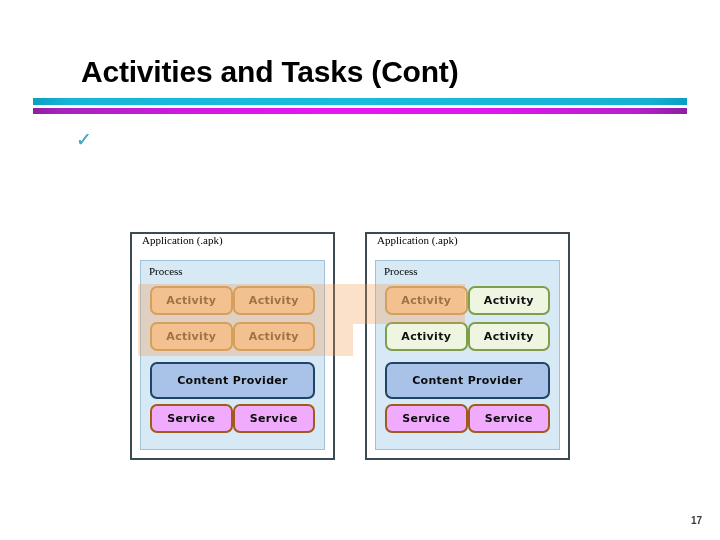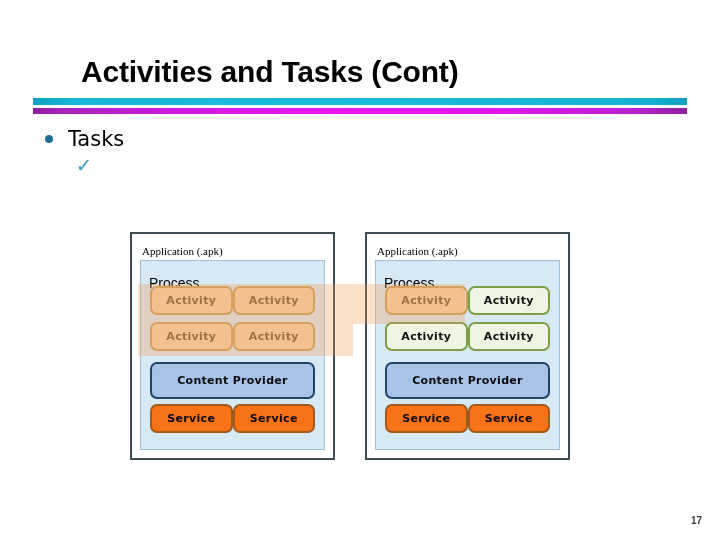--- a/index.html
+++ b/index.html
@@ -98,39 +98,39 @@
     border: 2px solid #3c4a52;
     box-sizing: border-box;
   }
   #diagram-left  { left: 130px; }
   #diagram-right { left: 365px; }
 
   .app-label {
     font-family: "Liberation Serif", serif;
     font-size: 11px;
     color: #000000;
-    padding: 11px 0 2px 10px;
+    padding: 0 0 2px 10px;
     line-height: 12px;
   }
 
   .process-box {
     position: absolute;
     left: 8px;
     right: 8px;
     top: 26px;
     bottom: 8px;
     background: #d7e9f4;
     border: 1px solid #9fc2d6;
     box-sizing: border-box;
   }
   .process-label {
-    font-family: Liberation Sans, sans-serif;
-    font-size: 14px;
-    color: #000000;
-    padding: 16px 0 0 8px;
+    font-family: Liberation Serif, serif;
+    font-size: 11px;
+    color: #000000;
+    padding: 4px 0 0 8px;
     line-height: 12px;
   }
 
   .rowbox {
     position: absolute;
     left: 9px;
     right: 9px;
     display: flex;
   }
   .row-act1 { top: 25px; height: 29px; }
@@ -161,21 +161,21 @@
     background: #eef5e1;
     border: 2px solid #7f9e4a;
     color: #101010;
   }
   .box-cp {
     background: #a9c3e8;
     border: 2px solid #1f4468;
     color: #0a0a0a;
   }
   .box-service {
-    background: #f97316;
+    background: #f0abfc;
     border: 2px solid #a05a1b;
     color: #0a0a0a;
   }
 
   
   #highlight-band {
     position: absolute;
     pointer-events: none;
   }
   .band-piece {
@@ -212,24 +212,20 @@
 </head>
 <body>
 
 <div id="slide-title">Activities and Tasks (Cont)</div>
 
 <div id="divider-cyan"></div>
 <div id="divider-purple"></div>
 
 <div id="bullets">
 
-  <div class="bullet-l1">
-    <span class="bullet-dot"></span>
-    <span>Tasks</span>
-  </div>
 
   <div class="bullet-l2">
     <span class="check-mark">✓</span>
   </div>
 
   <div class="bullet-l2">
     <span class="check-mark">✓</span>
   </div>
 
 </div>

